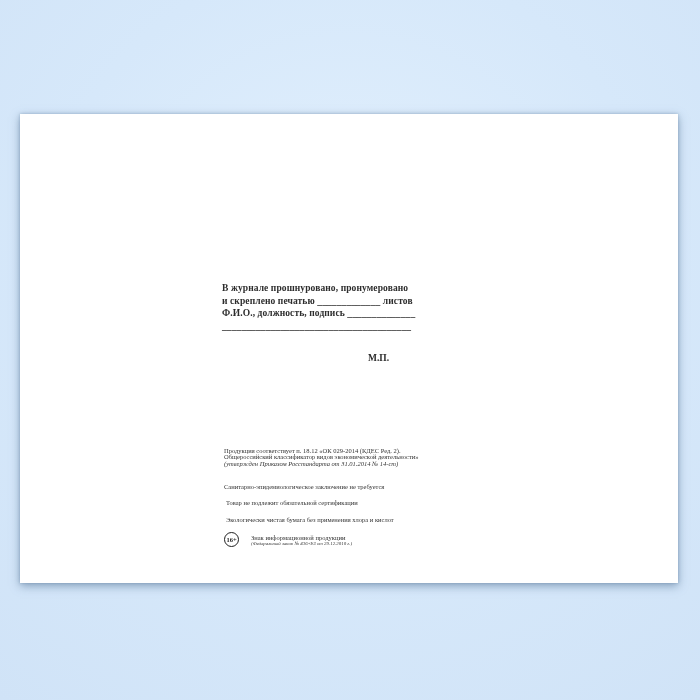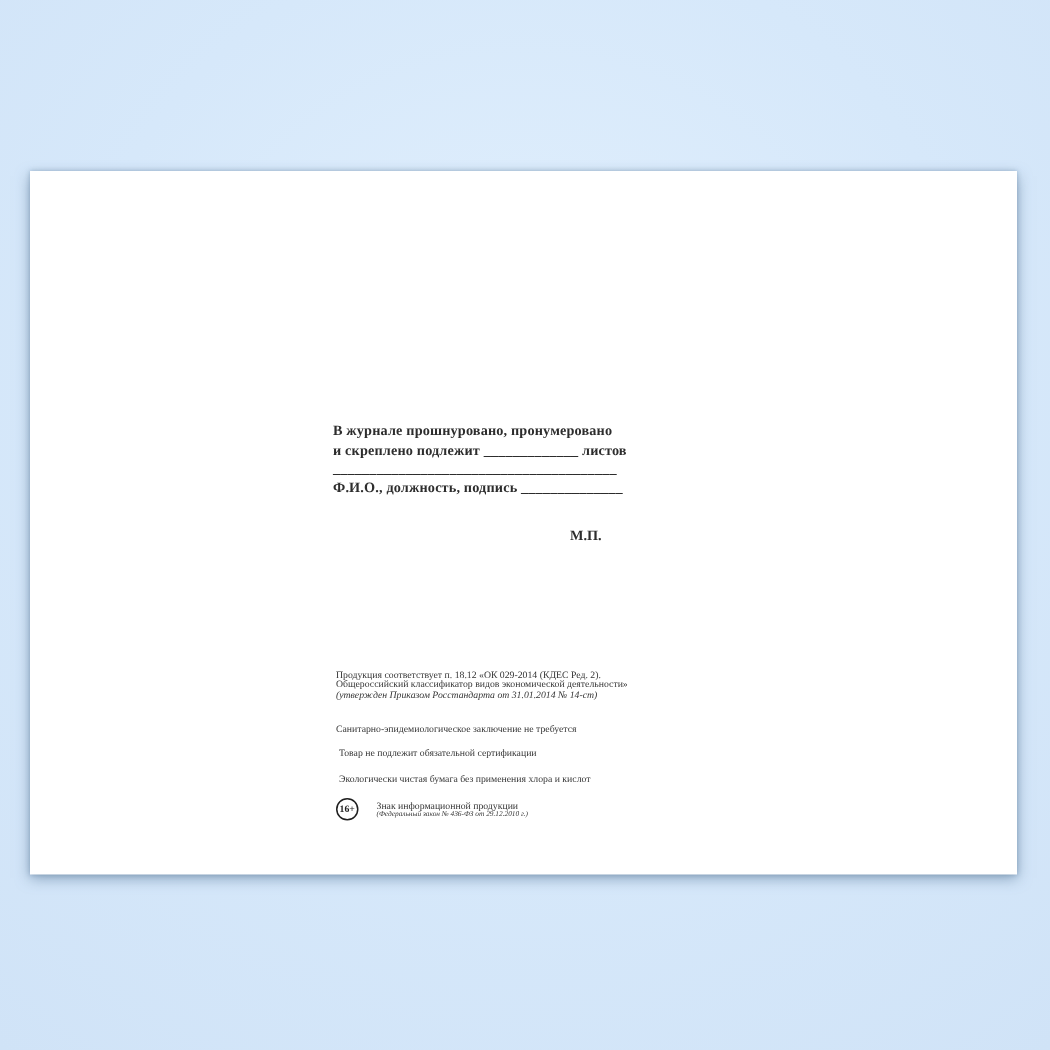--- a/index.html
+++ b/index.html
@@ -36,21 +36,21 @@
     width: 240px;
     font-weight: bold;
     font-size: 9.5px;
     line-height: 12.7px;
     color: #2d2d2d;
     letter-spacing: 0.1px;
     white-space: nowrap;
   }
   .mp-mark {
     position: absolute;
-    left: 360px;
+    left: 348px;
     top: 239px;
     font-weight: bold;
     font-size: 9.5px;
     color: #2d2d2d;
   }
   
   .footer-note {
     position: absolute;
     color: #343434;
     font-size: 6.5px;
@@ -92,23 +92,23 @@
   .info-sign-law   { font-size: 4.9px; line-height: 5.5px; font-style: italic; }
 </style>
 </head>
 <body>
 
 <div class="scene">
   <div class="page">
 
     <div class="stamp-block">
       <div>В журнале прошнуровано, пронумеровано</div>
-      <div>и скреплено подлежит _____________ листов</div>
+      <div>и скреплено печатью _____________ листов</div>
+      <div>Ф.И.О., должность, подпись ______________</div>
       <div>_______________________________________</div>
-      <div>Ф.И.О., должность, подпись ______________</div>
     </div>
 
     <div class="mp-mark">М.П.</div>
 
     <div class="footer-note compliance">
       <div>Продукция соответствует п. 18.12 «ОК 029-2014 (КДЕС Ред. 2).</div>
       <div>Общероссийский классификатор видов экономической деятельности»</div>
       <div class="it">(утвержден Приказом Росстандарта от 31.01.2014 № 14-ст)</div>
     </div>
 

